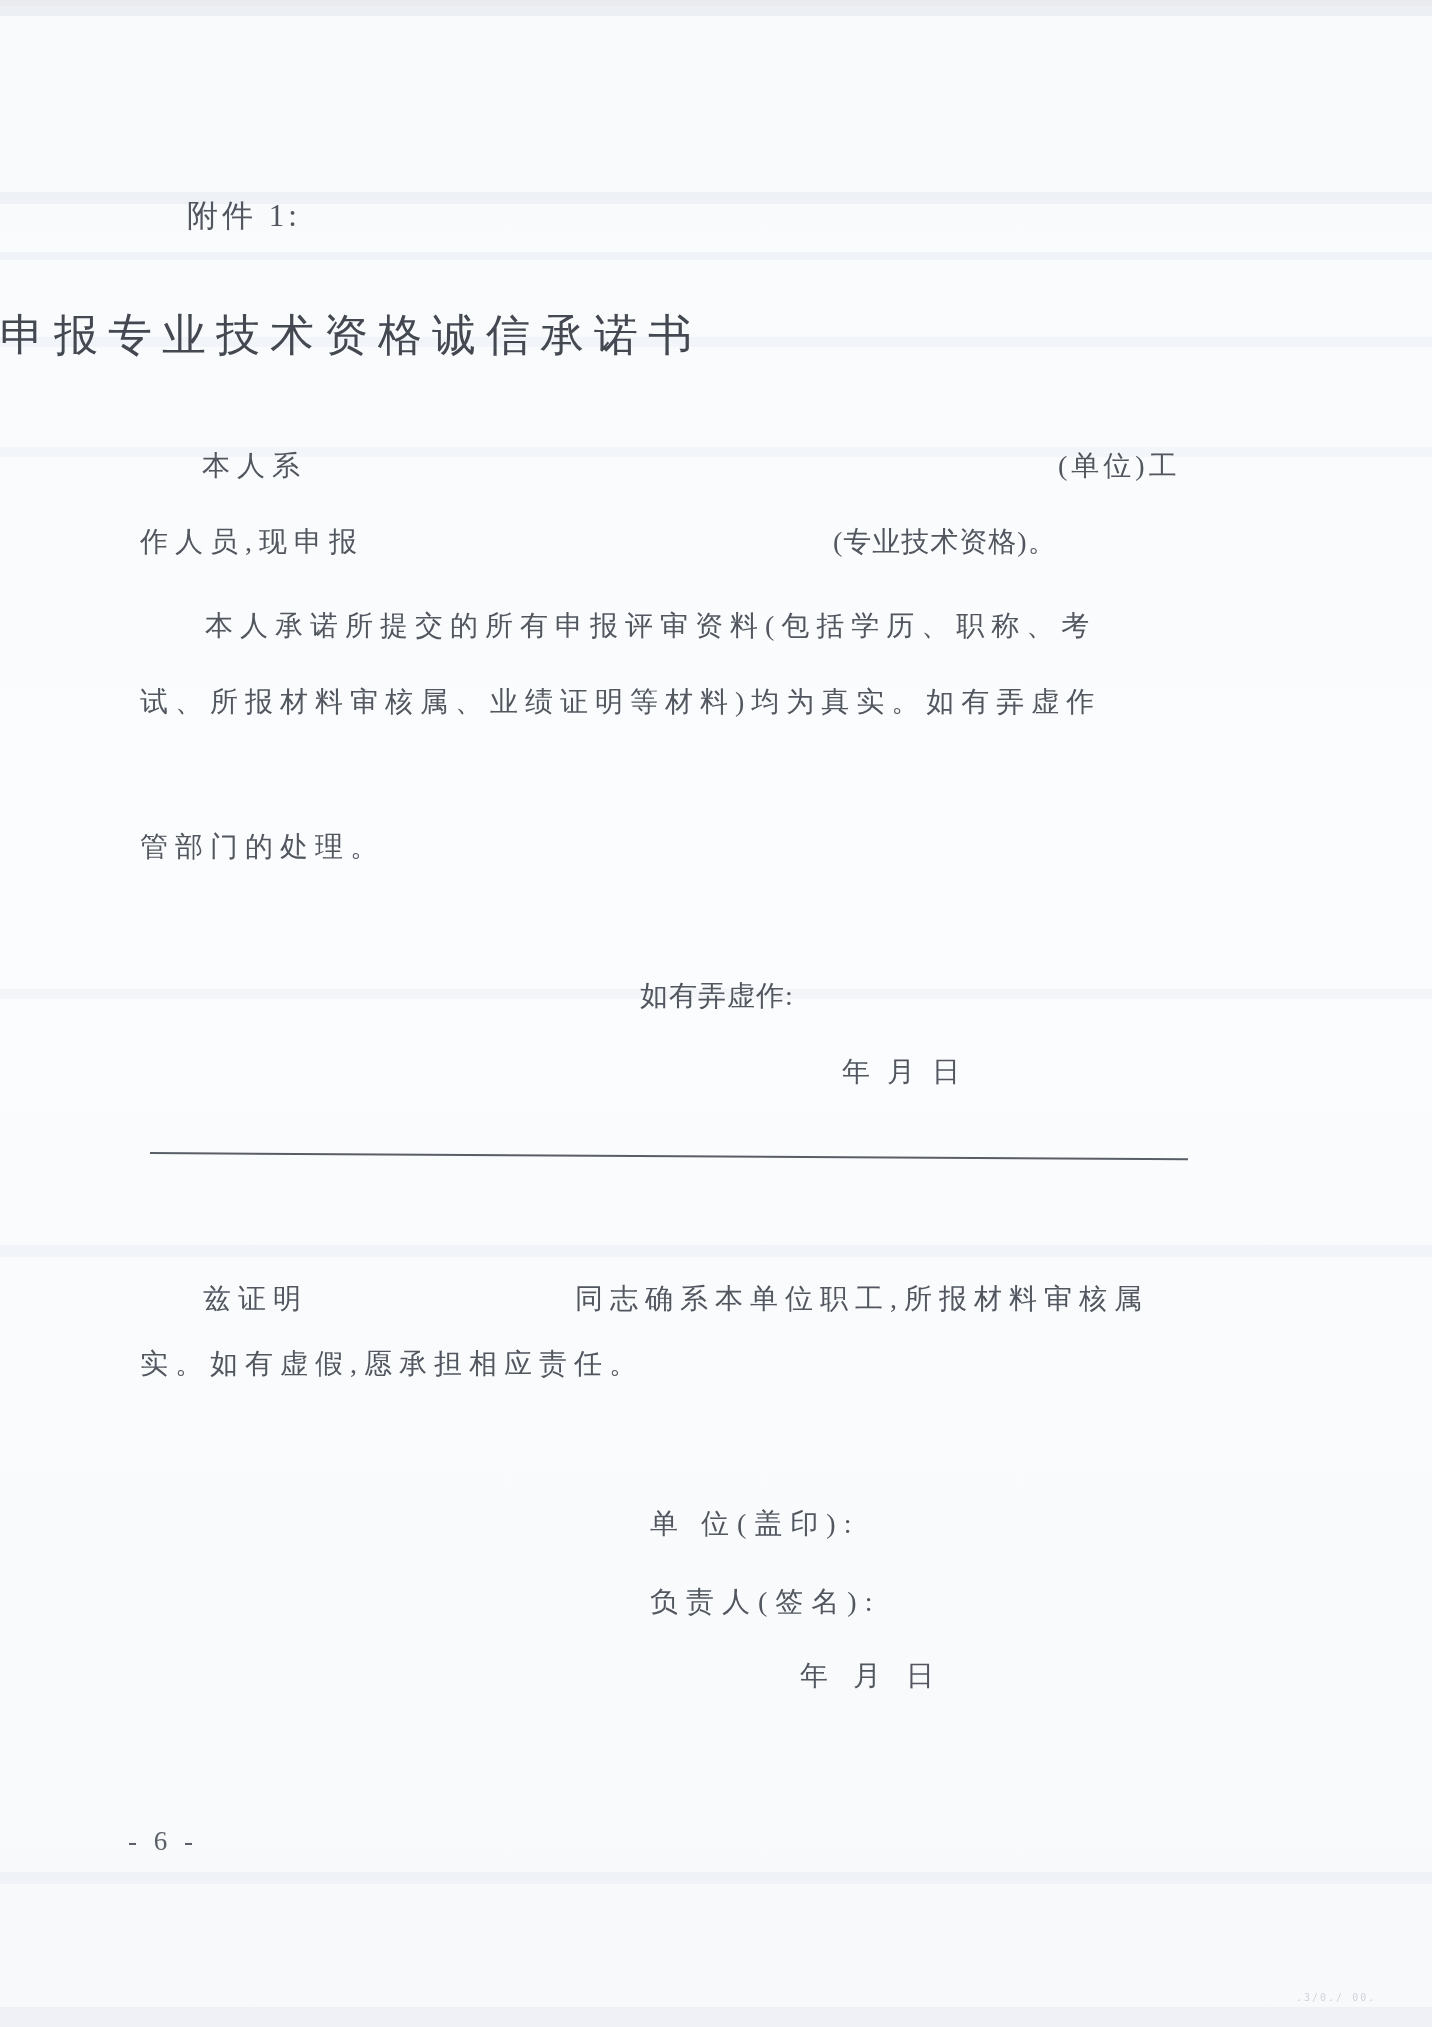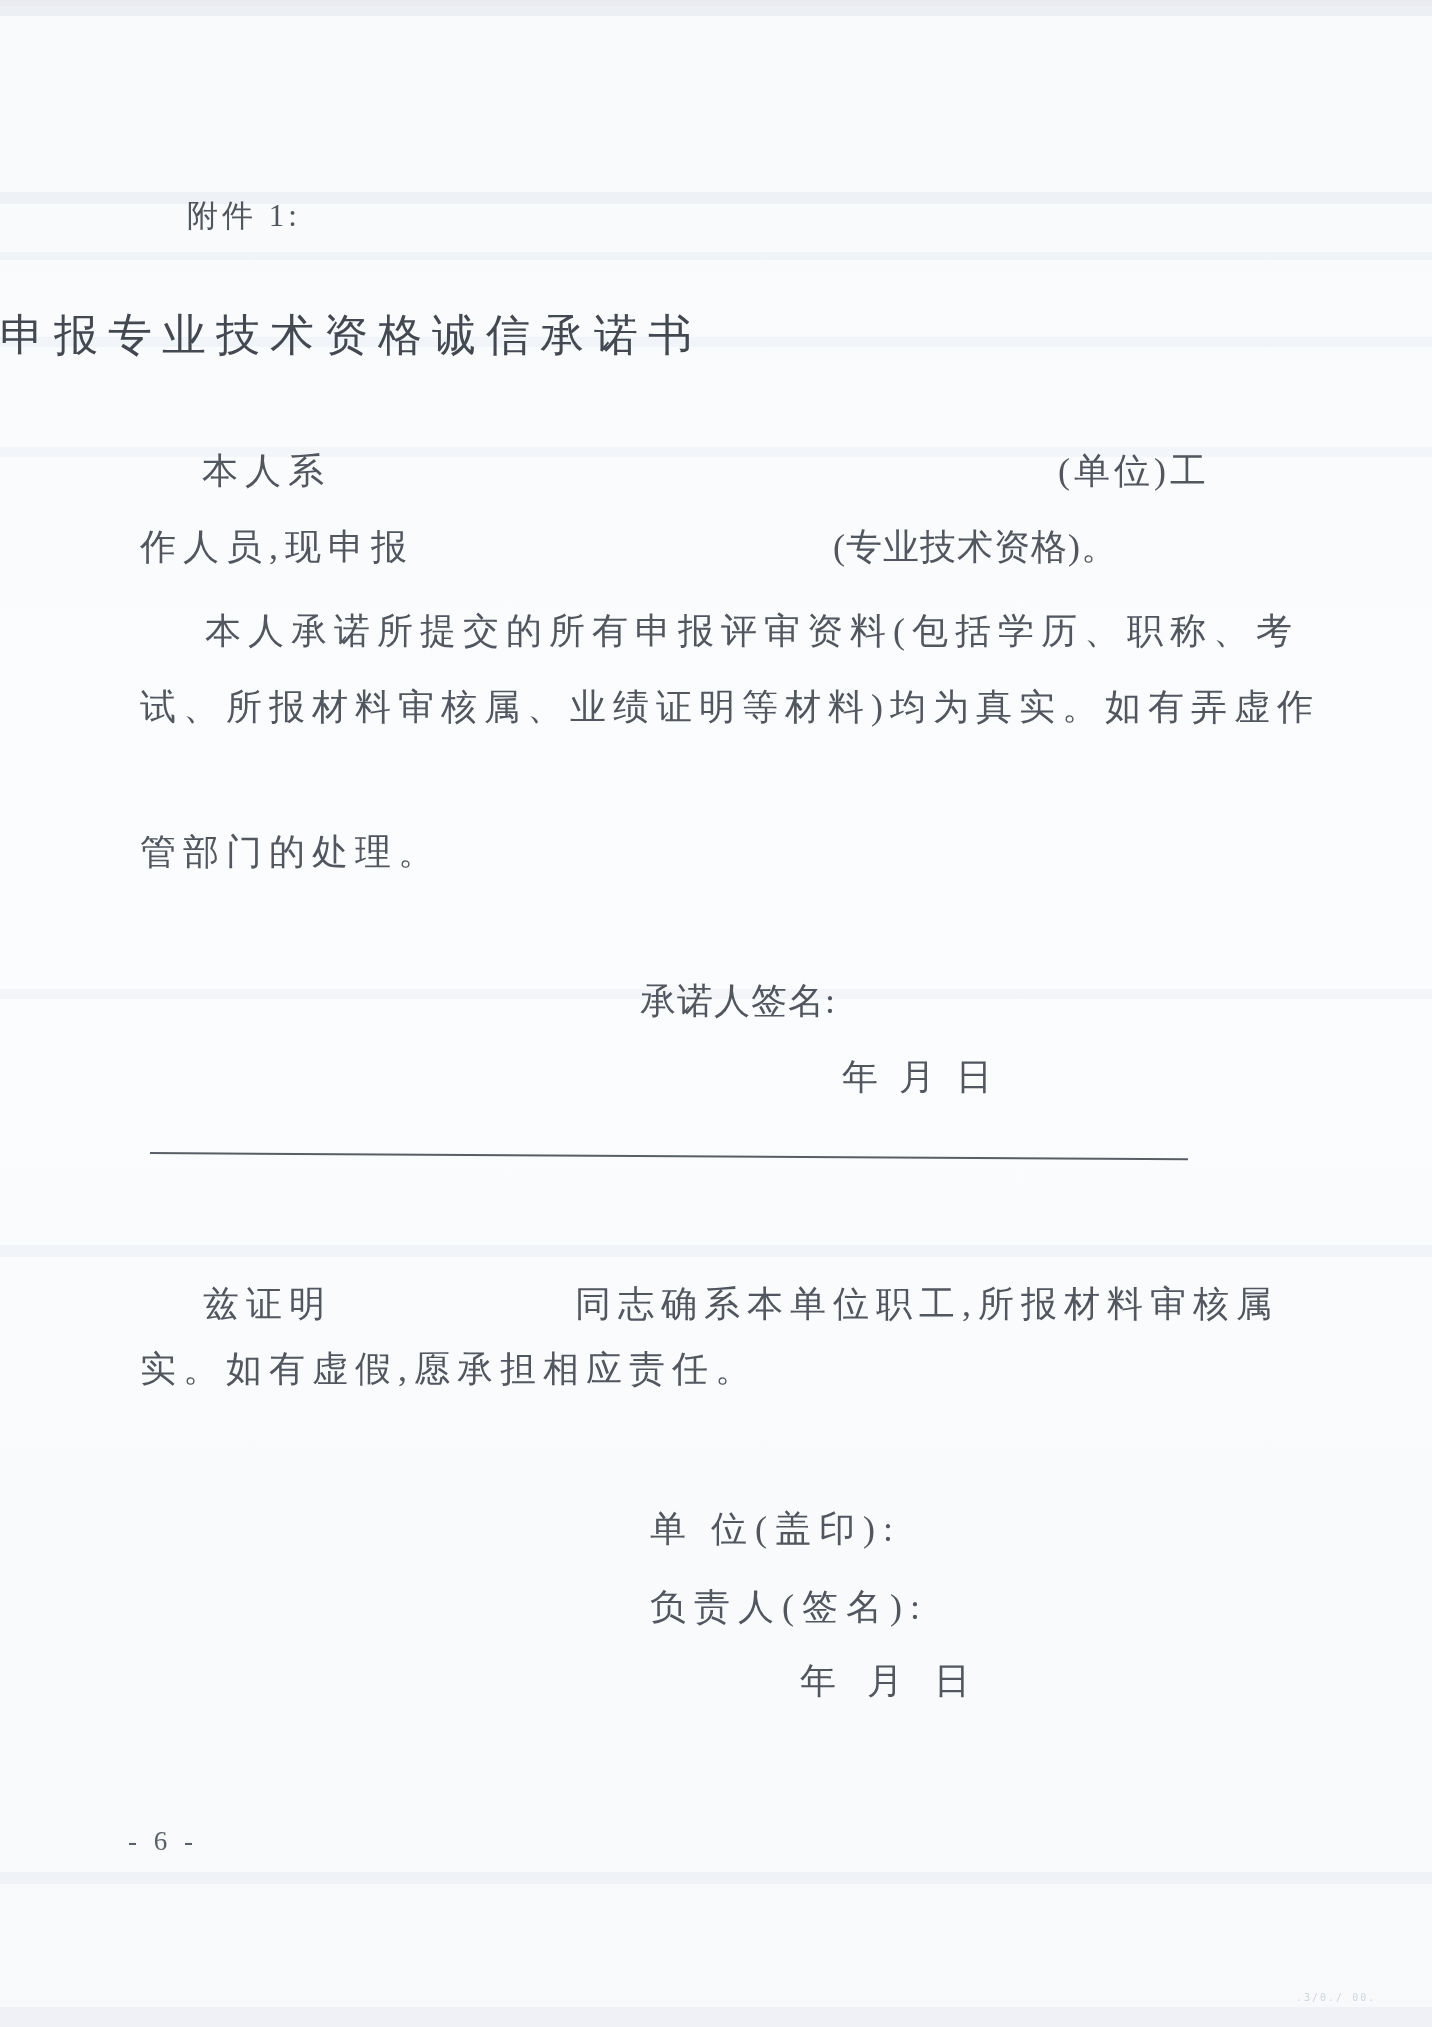--- a/index.html
+++ b/index.html
@@ -3,21 +3,21 @@
 <meta charset="utf-8">
 <style>
   * { margin:0; padding:0; box-sizing:border-box; }
   html,body { background:#e9ebef; }
   .paper {
     position:relative; width:1432px; height:2027px; margin:6px auto;
     background:linear-gradient(180deg,#f8fafc 0%,#fbfcfd 45%,#f8f9fb 100%);
     font-family:"Liberation Serif","DejaVu Serif",serif;
     color:#51565f; overflow:hidden;
   }
-  .txt { position:absolute; white-space:pre; font-size:36px; letter-spacing:7px; line-height:1.3; }
+  .txt { position:absolute; white-space:pre; font-size:28px; letter-spacing:7px; line-height:1.3; }
   .tight { letter-spacing:1px; }
   .mid   { letter-spacing:4px; }
   .title {
     position:absolute; left:0; width:100%; text-align:left;
     font-size:44px; letter-spacing:10px; font-weight:500; color:#434851;
     white-space:pre;
   }
   .rule { position:absolute; height:2px; background:#585d66; transform:rotate(0.35deg); transform-origin:left center; }
   .blank { position:absolute; height:42px; }
   .pagenum { position:absolute; font-size:27px; letter-spacing:5px; color:#5a5f68; white-space:pre; }
@@ -58,21 +58,21 @@
   <div class="txt mid" style="left:1058px; top:442px;">(单位)工</div>
 
   <div class="txt" style="left:140px; top:518px;">作人员,现申报</div>
   <div class="blank" style="left:430px; top:518px; width:395px;"></div>
   <div class="txt tight" style="left:833px; top:518px;">(专业技术资格)。</div>
 
   <div class="txt" style="left:205px; top:602px;">本人承诺所提交的所有申报评审资料(包括学历、职称、考</div>
   <div class="txt" style="left:140px; top:678px;">试、所报材料审核属、业绩证明等材料)均为真实。如有弄虚作</div>
   <div class="txt" style="left:140px; top:823px;">管部门的处理。</div>
 
-  <div class="txt tight" style="left:640px; top:972px;">承诺人签名:</div>
+  <div class="txt tight" style="left:640px; top:972px;">如有弄虚作:</div>
   <div class="txt tight" style="left:842px; top:1048px;">年  月  日</div>
 
   <div class="rule" style="left:150px; top:1146px; width:1038px;"></div>
 
   <div class="txt" style="left:203px; top:1275px;">兹证明</div>
   <div class="blank" style="left:360px; top:1275px; width:210px;"></div>
   <div class="txt" style="left:575px; top:1275px;">同志确系本单位职工,所报材料审核属</div>
   <div class="txt" style="left:140px; top:1340px;">实。如有虚假,愿承担相应责任。</div>
 
   <div class="txt" style="left:650px; top:1500px; letter-spacing:8px;">单 位(盖印):</div>

